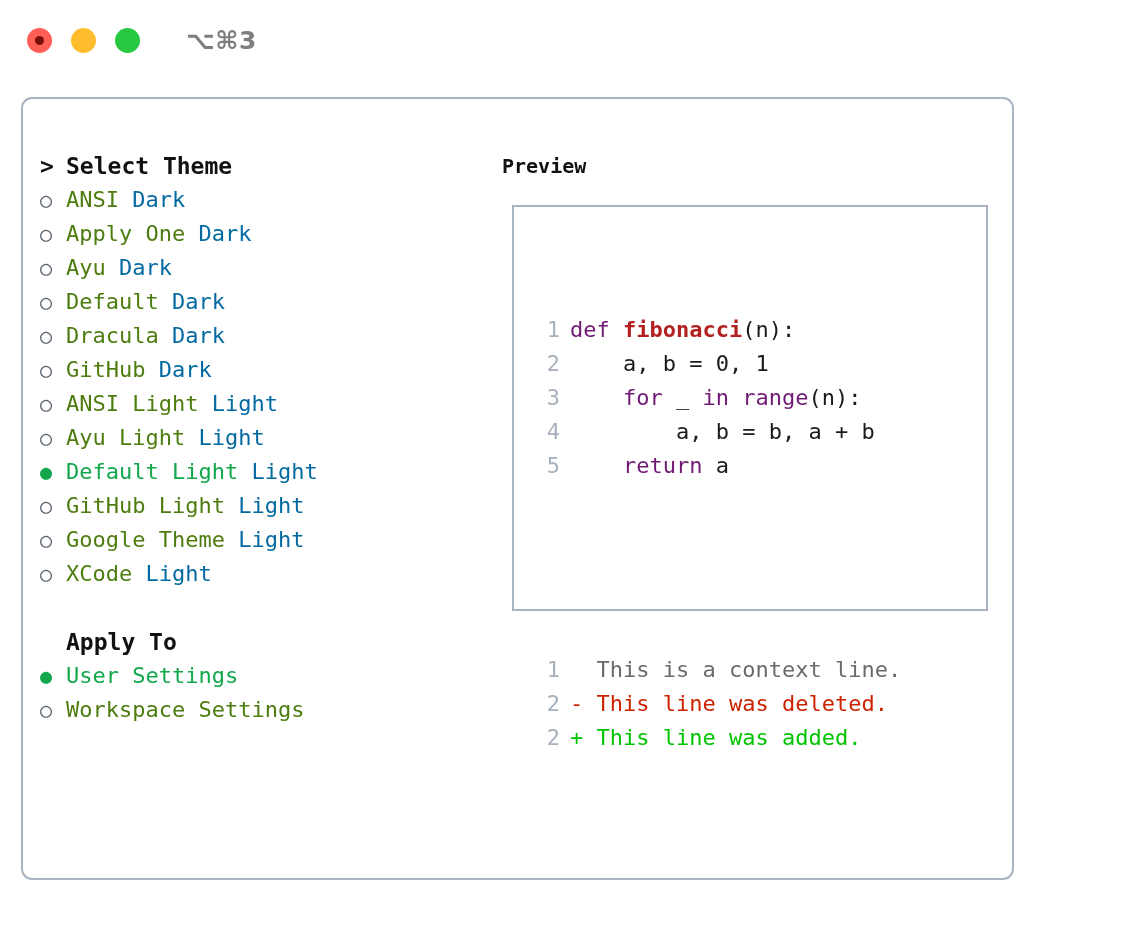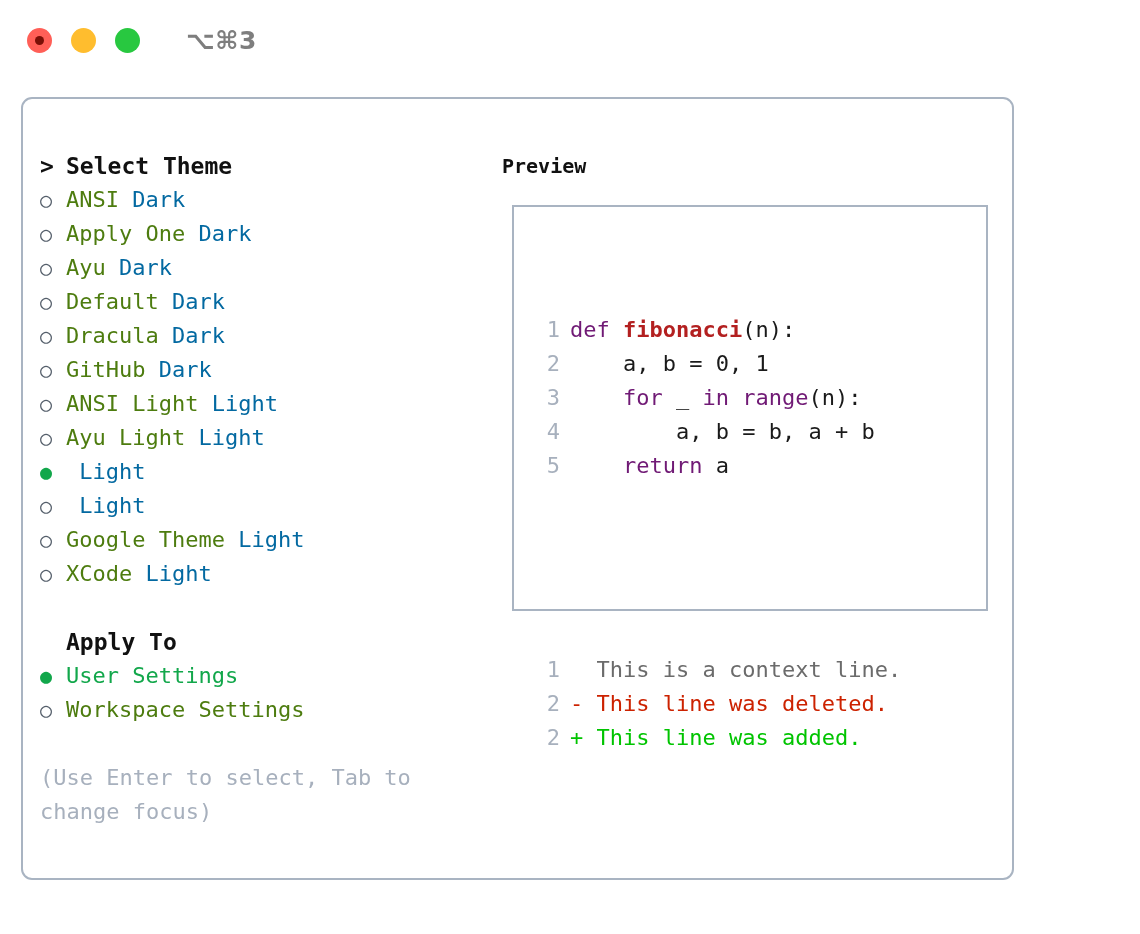--- a/index.html
+++ b/index.html
@@ -214,39 +214,38 @@
 
       <div id="theme-items">
           <div class="row"><span class="bullet off">○</span><span class="item-label">ANSI</span><span class="sp"> </span><span class="item-variant">Dark</span></div>
           <div class="row"><span class="bullet off">○</span><span class="item-label">Apply One</span><span class="sp"> </span><span class="item-variant">Dark</span></div>
           <div class="row"><span class="bullet off">○</span><span class="item-label">Ayu</span><span class="sp"> </span><span class="item-variant">Dark</span></div>
           <div class="row"><span class="bullet off">○</span><span class="item-label">Default</span><span class="sp"> </span><span class="item-variant">Dark</span></div>
           <div class="row"><span class="bullet off">○</span><span class="item-label">Dracula</span><span class="sp"> </span><span class="item-variant">Dark</span></div>
           <div class="row"><span class="bullet off">○</span><span class="item-label">GitHub</span><span class="sp"> </span><span class="item-variant">Dark</span></div>
           <div class="row"><span class="bullet off">○</span><span class="item-label">ANSI Light</span><span class="sp"> </span><span class="item-variant">Light</span></div>
           <div class="row"><span class="bullet off">○</span><span class="item-label">Ayu Light</span><span class="sp"> </span><span class="item-variant">Light</span></div>
-          <div class="row"><span class="bullet on">●</span><span class="sp"> </span><span class="item-variant">Light</span></div>
-          <div class="row"><span class="bullet off">○</span><span class="sp"> </span><span class="item-variant">Light</span></div>
+          <div class="row"><span class="bullet on">●</span><span class="item-label selected">Default Light</span><span class="sp"> </span><span class="item-variant">Light</span></div>
+          <div class="row"><span class="bullet off">○</span><span class="item-label">GitHub Light</span><span class="sp"> </span><span class="item-variant">Light</span></div>
           <div class="row"><span class="bullet off">○</span><span class="item-label">Google Theme</span><span class="sp"> </span><span class="item-variant">Light</span></div>
           <div class="row"><span class="bullet off">○</span><span class="item-label">XCode</span><span class="sp"> </span><span class="item-variant">Light</span></div>
         </div>
 
       <div class="spacer-row"></div>
 
       <div class="row section-head">
         <span class="caret blank">&gt;</span><span>Apply To</span>
       </div>
 
       <div id="apply-items">
           <div class="row"><span class="bullet on">●</span><span class="item-label selected">User Settings</span></div>
           <div class="row"><span class="bullet off">○</span><span class="item-label">Workspace Settings</span></div>
         </div>
     </div>
 
-    <div class="hint">(Use Enter to select, Tab to change focus)</div>
 
     <div class="right-col">
       <div class="preview-title">Preview</div>
     </div>
 
     <div class="preview-box">
       <div class="code">
         <div id="code-lines"><div class="code-line"><span class="lineno">1</span><span class="tok-kw">def </span><span class="tok-fn">fibonacci</span><span class="tok-plain">(n):</span></div><div class="code-line"><span class="lineno">2</span><span class="tok-plain">    a, b = 0, 1</span></div><div class="code-line"><span class="lineno">3</span><span class="tok-plain">    </span><span class="tok-kw">for</span><span class="tok-plain"> _ </span><span class="tok-kw">in</span><span class="tok-plain"> </span><span class="tok-kw">range</span><span class="tok-plain">(n):</span></div><div class="code-line"><span class="lineno">4</span><span class="tok-plain">        a, b = b, a + b</span></div><div class="code-line"><span class="lineno">5</span><span class="tok-plain">    </span><span class="tok-kw">return</span><span class="tok-plain"> a</span></div></div>
         <div class="blank-line"></div>
         <div id="diff-lines"><div class="code-line"><span class="lineno">1</span><span class="tok-ctx"> </span><span class="sp"> </span><span class="tok-ctx">This is a context line.</span></div><div class="code-line"><span class="lineno">2</span><span class="tok-del">-</span><span class="sp"> </span><span class="tok-del">This line was deleted.</span></div><div class="code-line"><span class="lineno">2</span><span class="tok-add">+</span><span class="sp"> </span><span class="tok-add">This line was added.</span></div></div>

